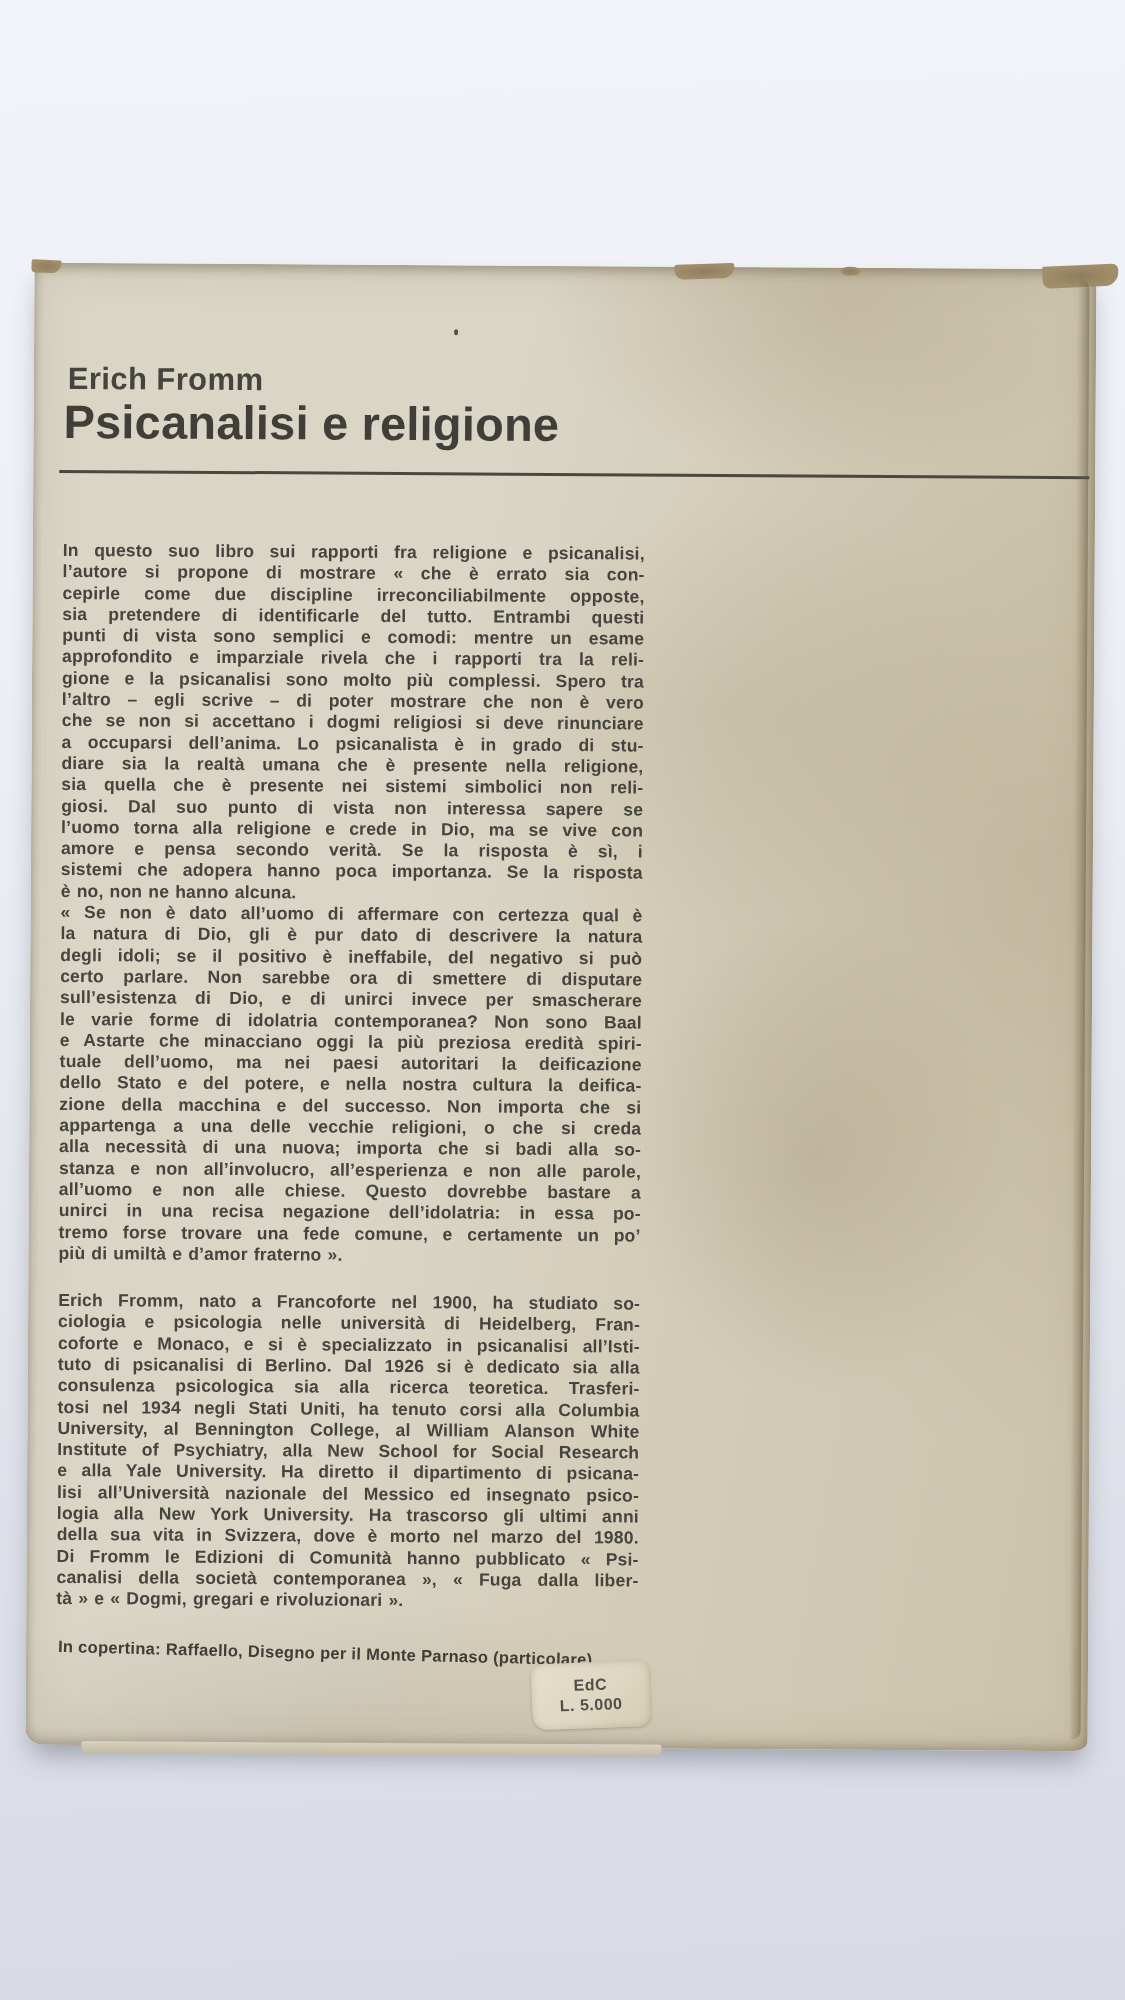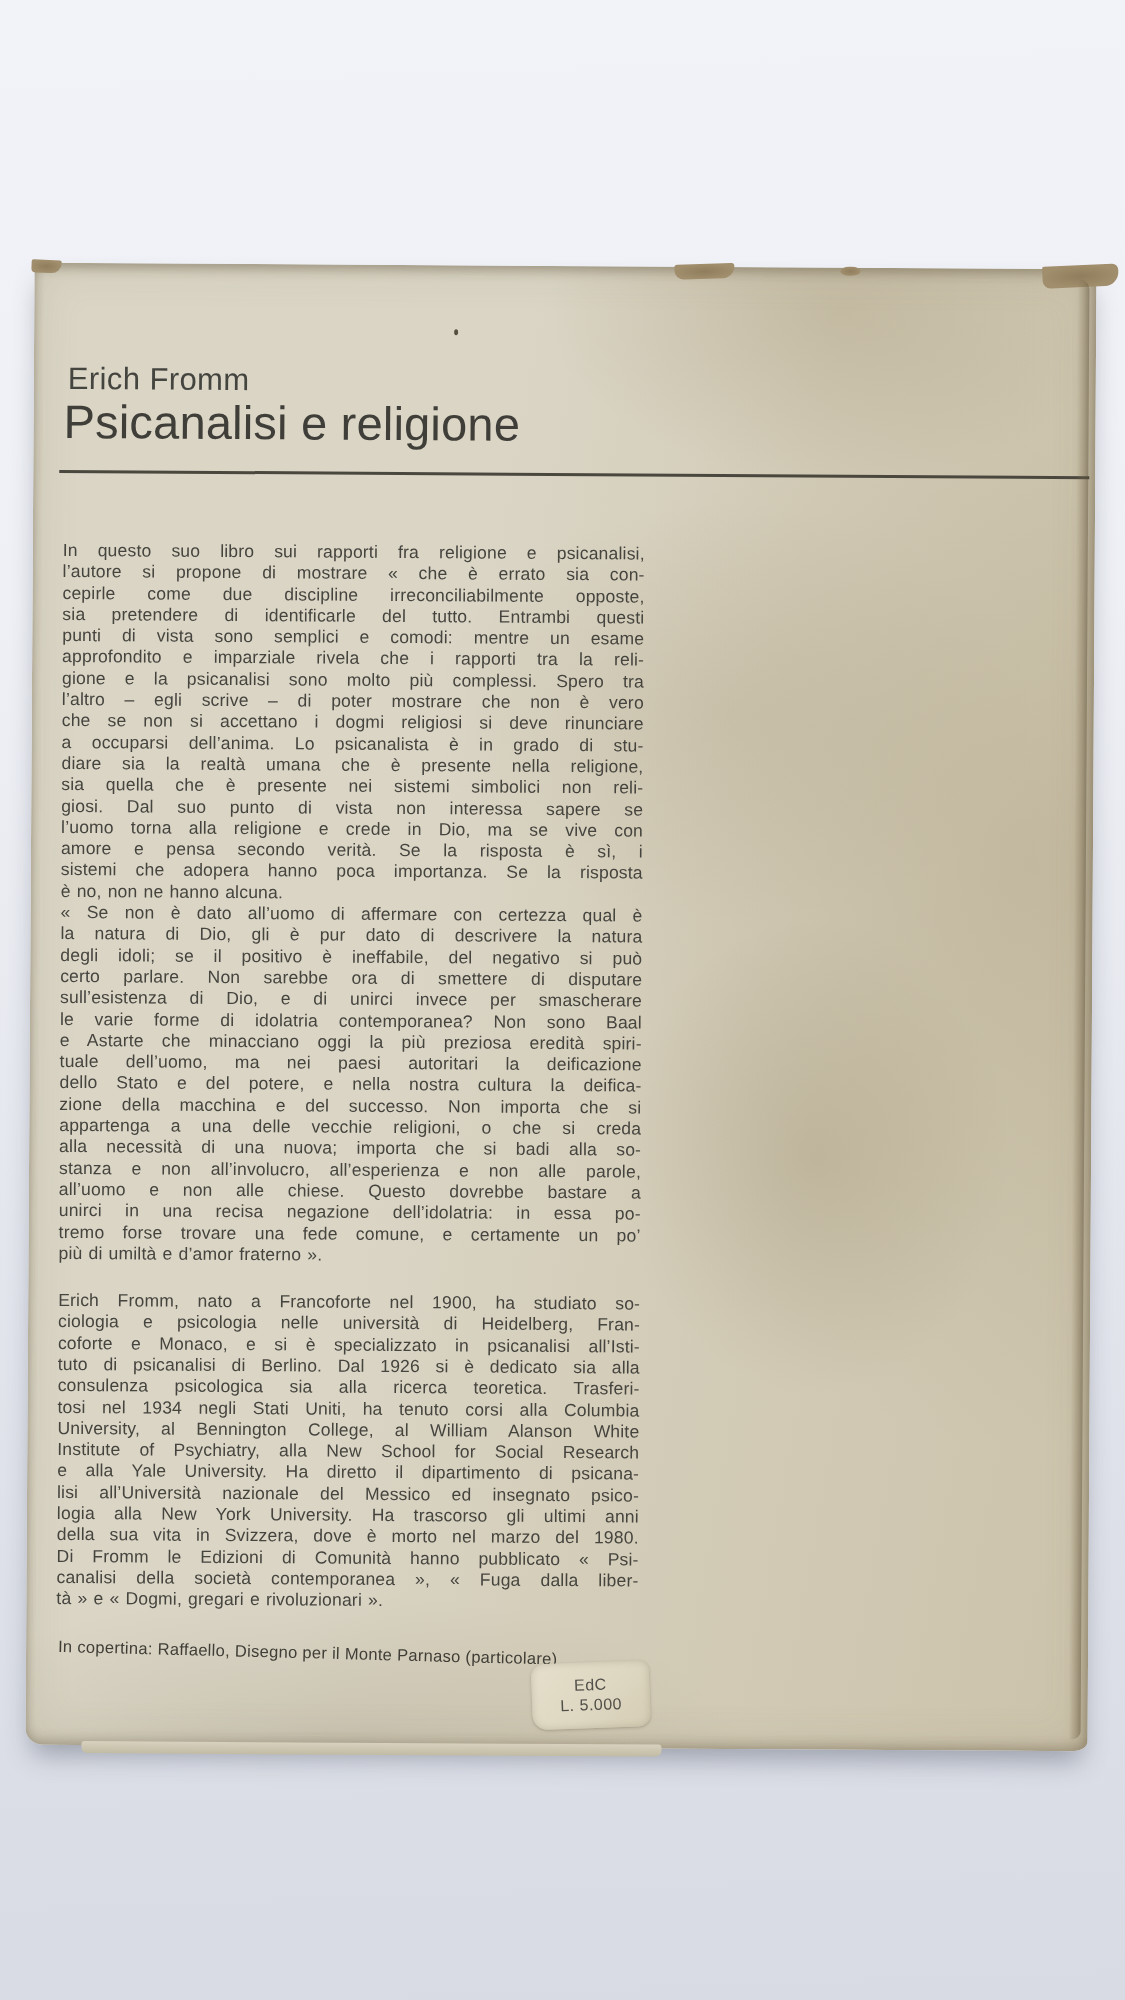--- a/index.html
+++ b/index.html
@@ -10,20 +10,21 @@
     --sticker:#ded7c2;
   }
   html,body{margin:0;padding:0;}
   body{
     width:1125px;height:2000px;position:relative;overflow:hidden;
     font-family:"Liberation Sans", sans-serif;
   }
   .photo{
     position:absolute;inset:0;
     background:linear-gradient(178deg,#f2f3f8 0%,#eef0f5 30%,#e6e8ef 55%,#dde0e8 78%,#d8dbe4 100%);
+    font-weight:bold;
   }
   .book{
     position:absolute;left:30px;top:266px;width:1062px;height:1482px;
     transform:rotate(0.35deg);transform-origin:50% 50%;
     background:
       radial-gradient(420px 240px at 76% 3%, rgba(152,134,98,0.26), rgba(152,134,98,0) 70%),
       radial-gradient(720px 900px at 94% 40%, rgba(158,142,108,0.26), rgba(158,142,108,0) 65%),
       radial-gradient(280px 340px at 74% 60%, rgba(138,122,88,0.22), rgba(138,122,88,0) 70%),
       radial-gradient(430px 300px at 66% 30%, rgba(150,135,100,0.14), rgba(150,135,100,0) 70%),
       radial-gradient(600px 220px at 28% 100%, rgba(130,118,92,0.18), rgba(130,118,92,0) 70%),

